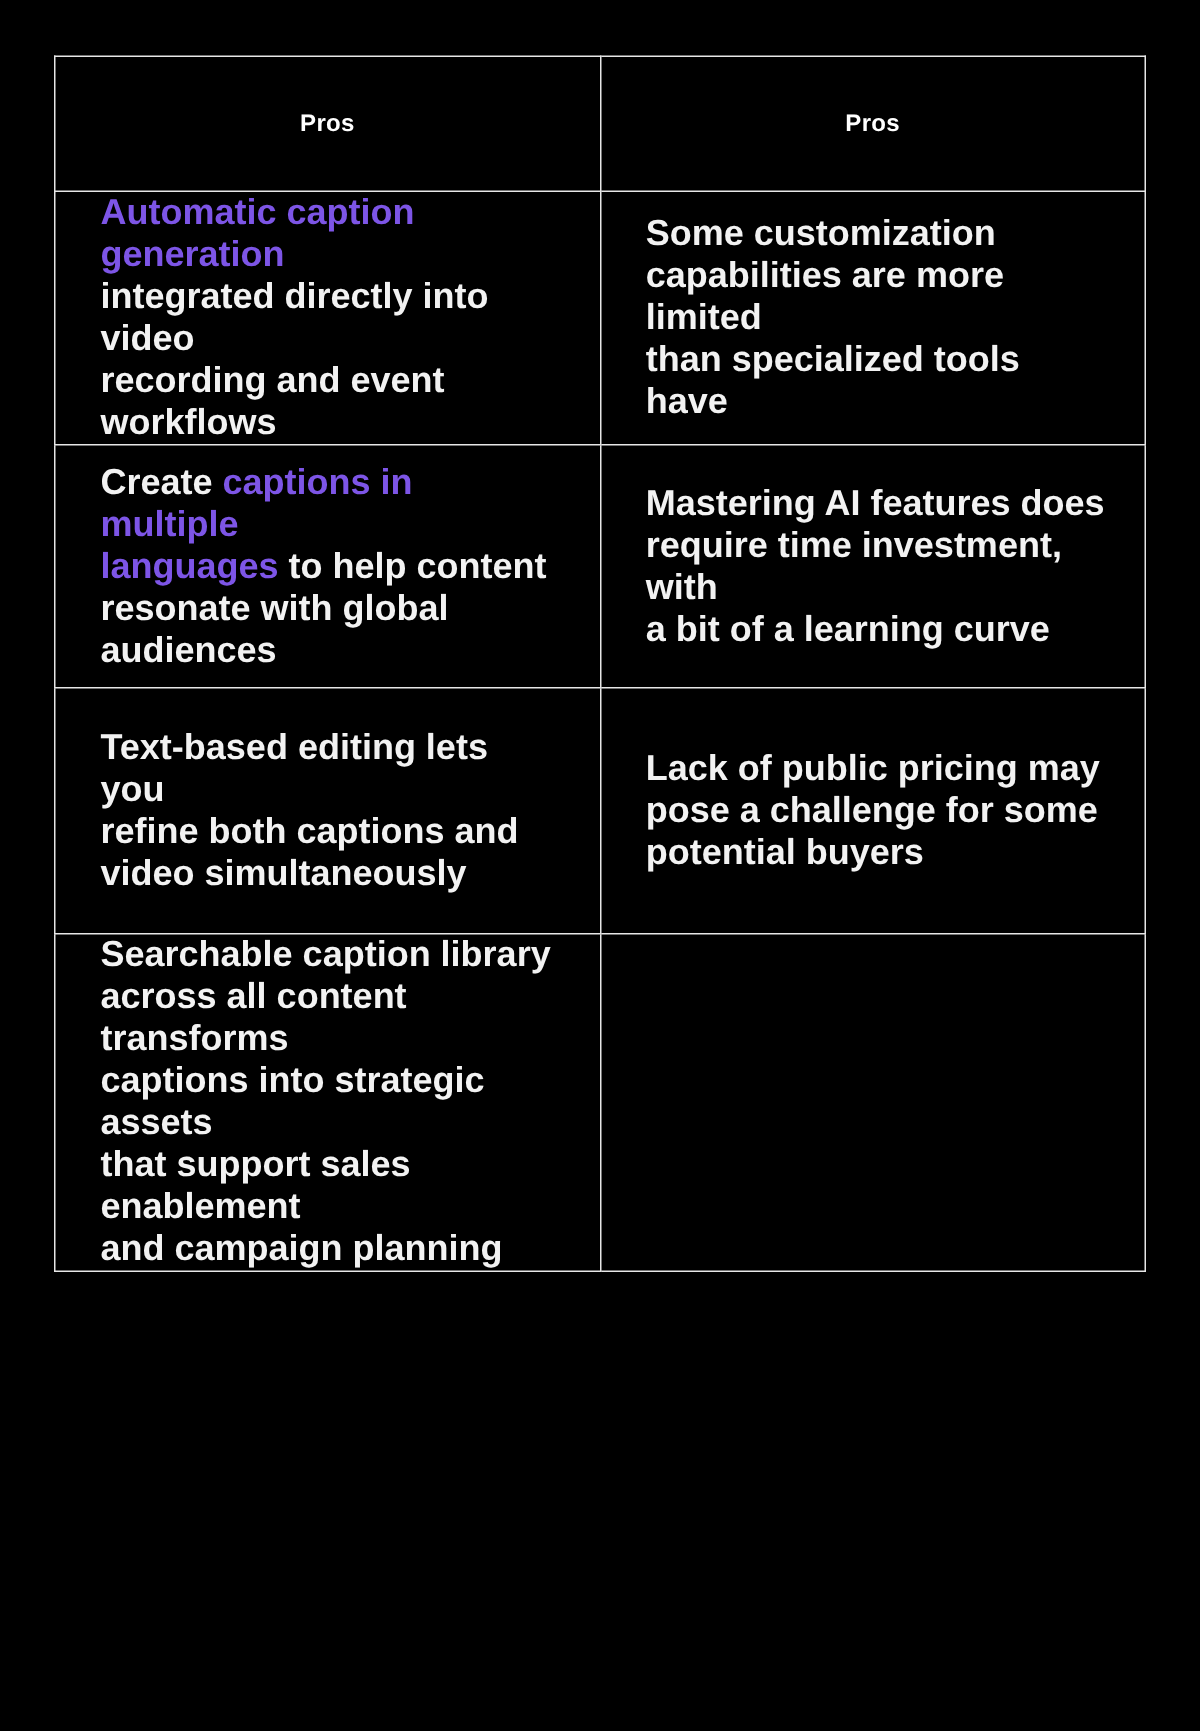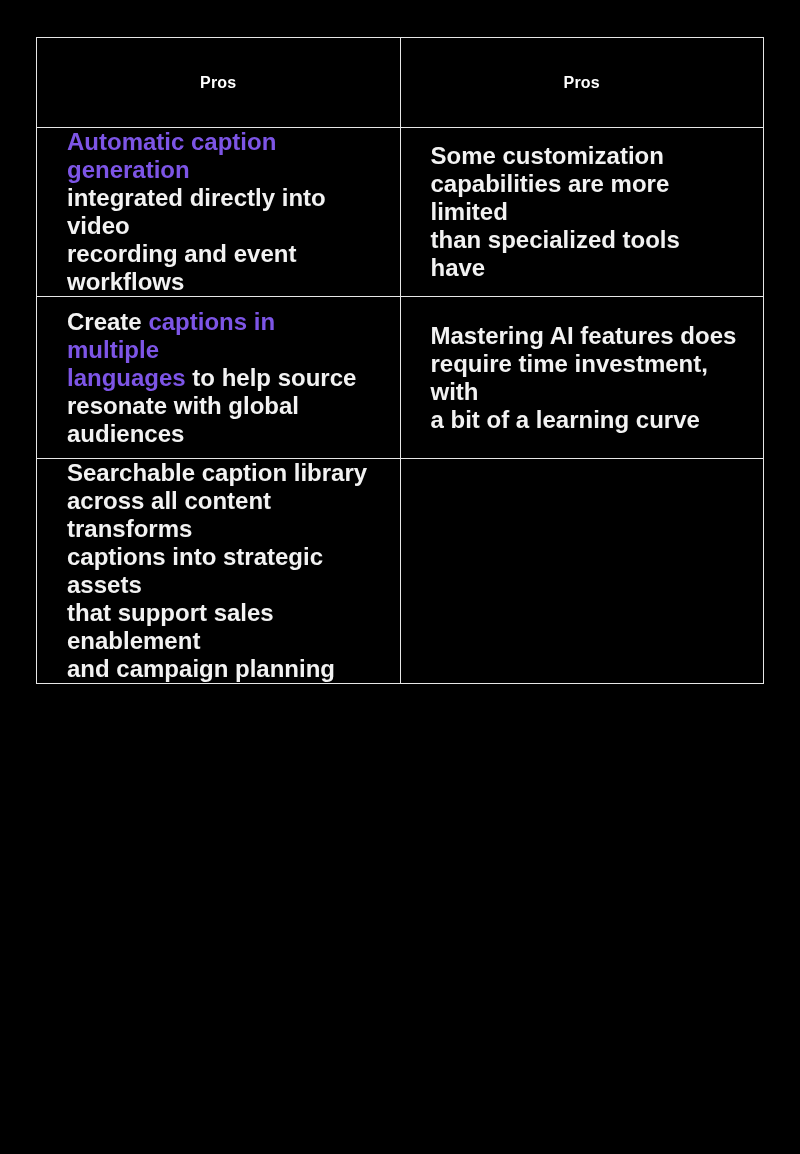--- a/index.html
+++ b/index.html
@@ -93,27 +93,39 @@
           </td>
           <td>
             <p><span class="plain">Some customization
 capabilities are more limited
 than specialized tools have</span></p>
           </td>
         </tr>
         <tr>
           <td>
             <p><span class="plain">Create </span><span class="link">captions in multiple
-languages</span><span class="plain"> to help source
+languages</span><span class="plain"> to help content
 resonate with global audiences</span></p>
           </td>
           <td>
             <p><span class="plain">Mastering AI features does
 require time investment, with
 a bit of a learning curve</span></p>
+          </td>
+        </tr>
+        <tr>
+          <td>
+            <p><span class="plain">Text-based editing lets you
+refine both captions and
+video simultaneously</span></p>
+          </td>
+          <td>
+            <p><span class="plain">Lack of public pricing may
+pose a challenge for some
+potential buyers</span></p>
           </td>
         </tr>
         <tr>
           <td>
             <p><span class="plain">Searchable caption library
 across all content transforms
 captions into strategic assets
 that support sales enablement
 and campaign planning</span></p>
           </td>

